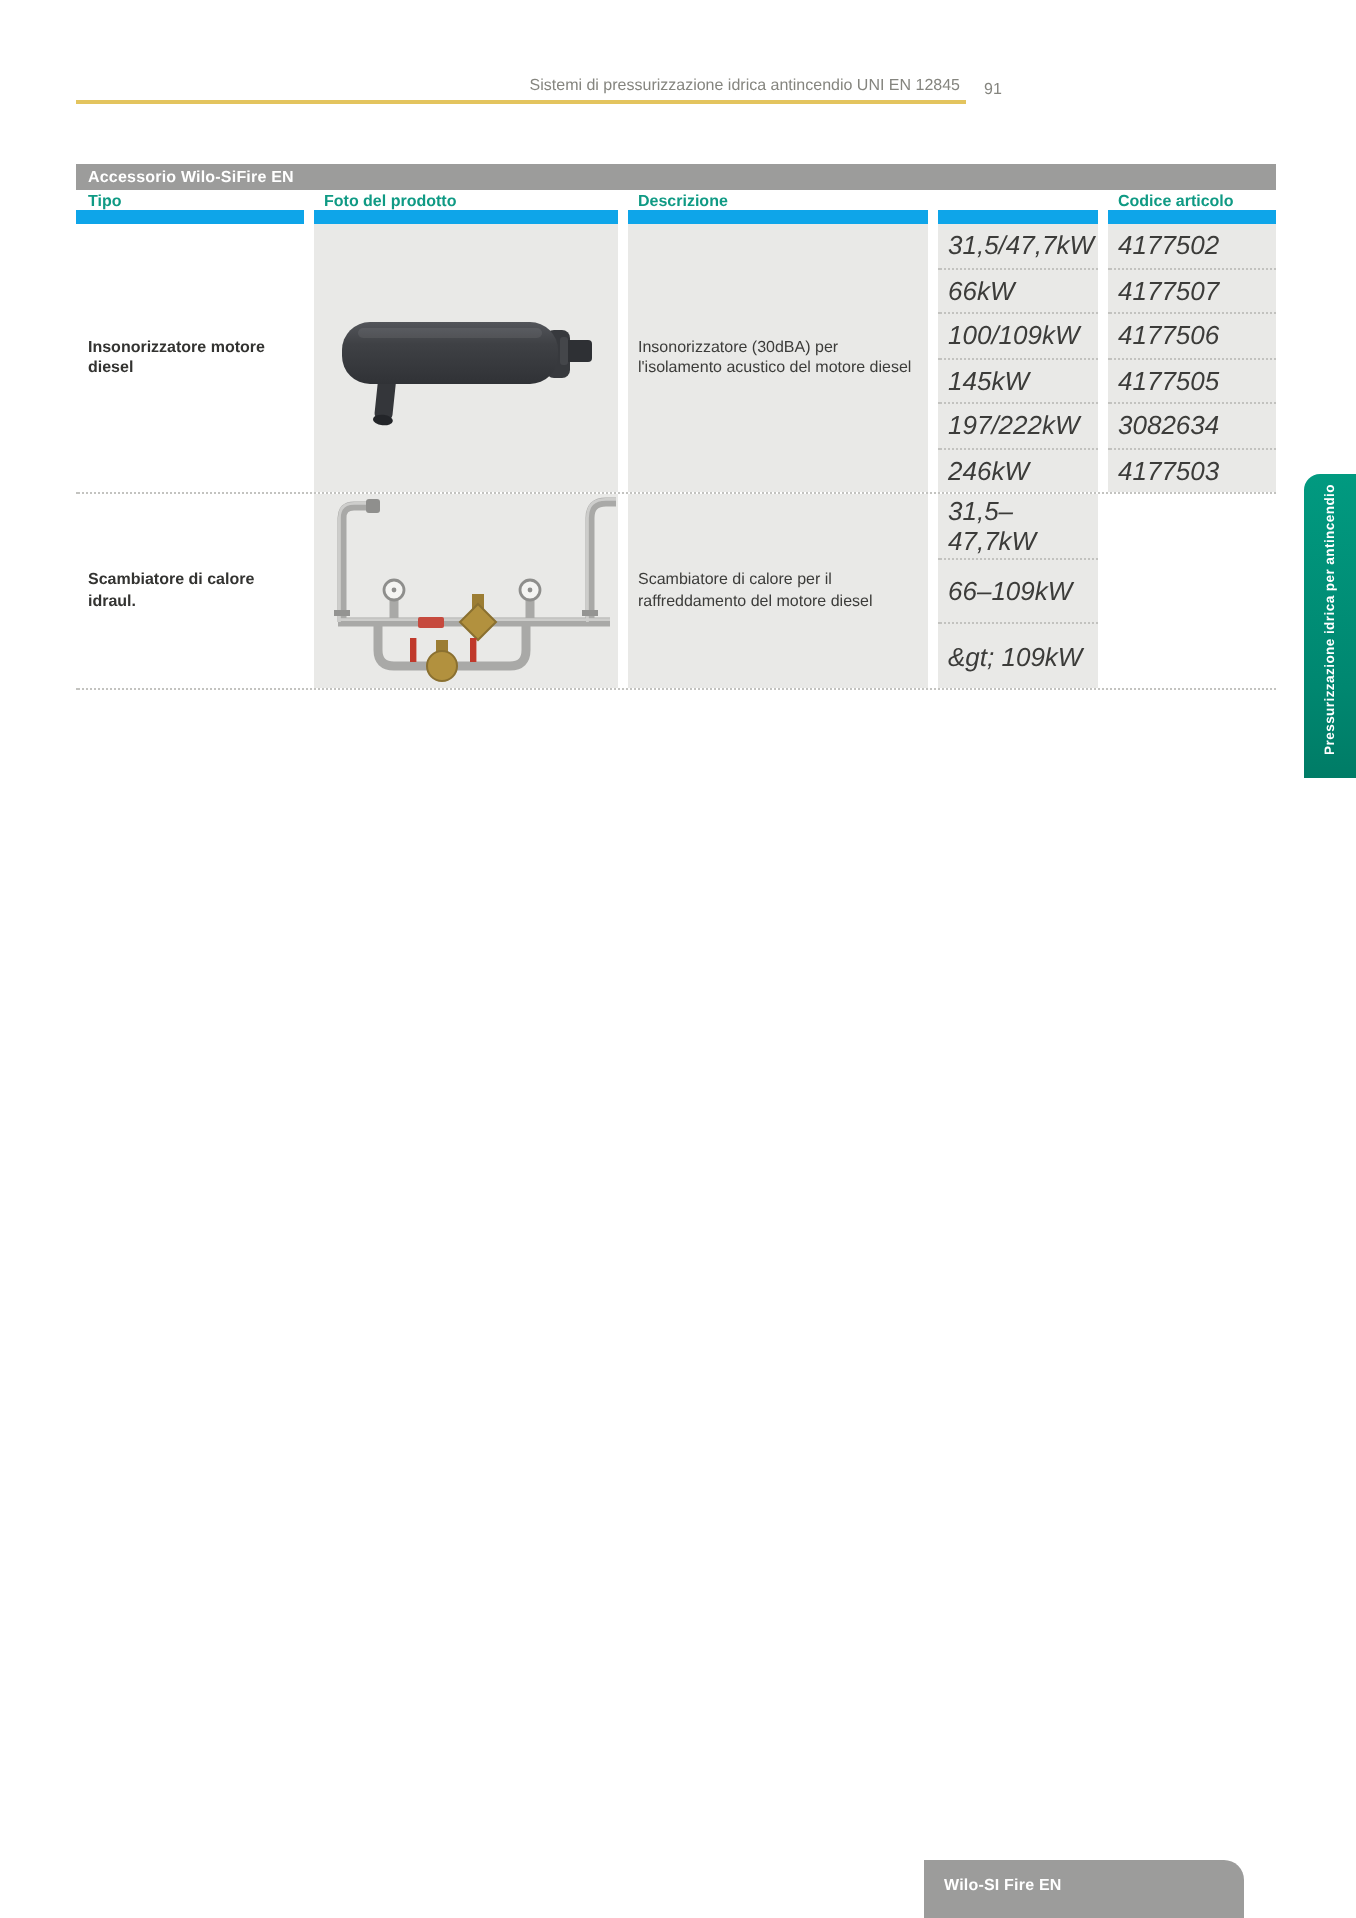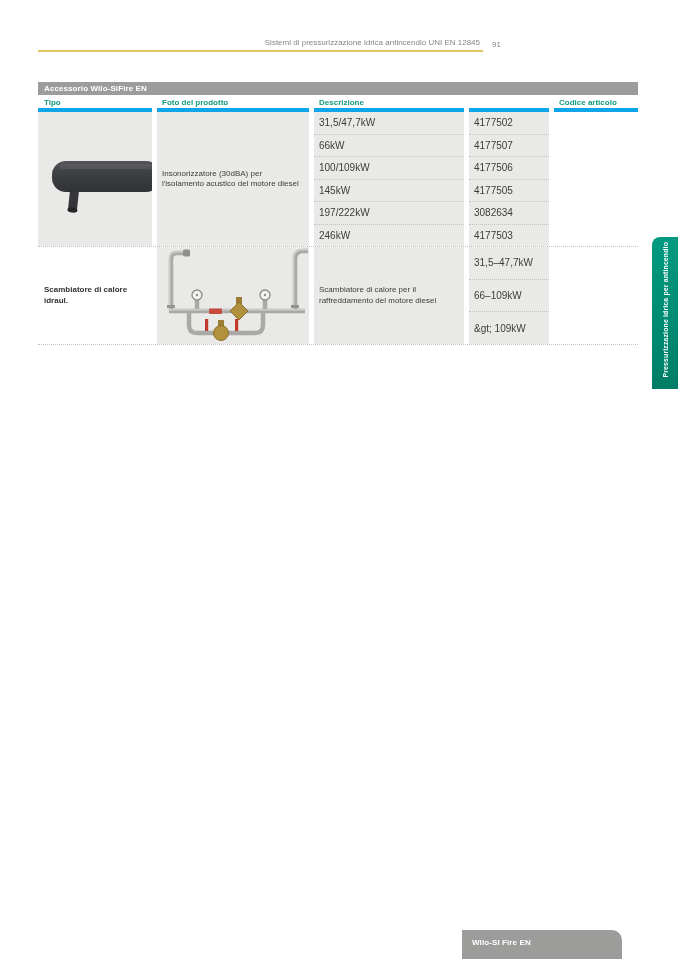--- a/index.html
+++ b/index.html
@@ -31,41 +31,41 @@
     font-size:8px; font-weight:bold; padding-left:6px; letter-spacing:.1px;
   }
   .grid {
     display:grid;
     grid-template-columns:114px 152px 150px 80px 84px;
     column-gap:5px;
   }
   .head-row { margin-top:1px; height:16px; }
   .head-cell {
     display:flex; align-items:center; font-size:8px; font-weight:bold;
-    color:#0f9a84; border-bottom:4px solid #0ea5e9; padding-left:6px;
+    color:#0f9a84; border-bottom:8px solid #0ea5e9; padding-left:6px;
   }
   .head-cell.no-pad { padding-left:5px; }
   .group { }
   .group-1 { height:134px; }
   .group-2 { height:97px; }
   .sep { border-top:1px dotted #c3c3c0; height:0; }
   .cell-gray { background:#e9e9e7; }
   .tipo-cell {
     background:#ffffff; display:flex; align-items:center; padding-left:6px;
     font-size:8px; font-weight:bold; color:#333331; line-height:1.3;
   }
   .photo-cell { position:relative; overflow:hidden; }
   .desc-cell {
     display:flex; align-items:center; padding:0 5px; font-size:8px;
     color:#3c3c3a; line-height:1.3;
   }
   .stack { display:flex; flex-direction:column; }
   .sub-row {
     flex:1; display:flex; align-items:center; padding-left:5px;
-    font-size:10px; color:#3c3c3a;
+    font-size:13px; color:#3c3c3a;font-style:italic;
   }
   .sub-row + .sub-row { border-top:1px dotted #c2c2bf; }
 
   
   .side-tab {
     position:absolute; right:0; top:237px; width:26px; height:152px;
     background:linear-gradient(180deg,#019a80 0%, #008770 70%, #007c66 100%);
     border-radius:8px 0 0 0;
     display:flex; align-items:center; justify-content:center;
   }
@@ -99,20 +99,21 @@
 
     <div class="grid head-row">
       <div class="head-cell">Tipo</div>
       <div class="head-cell no-pad">Foto del prodotto</div>
       <div class="head-cell no-pad">Descrizione</div>
       <div class="head-cell no-pad"></div>
       <div class="head-cell no-pad">Codice articolo</div>
     </div>
 
     <div class="grid group group-1">
+      <div class="tipo-cell">Insonorizzatore motore diesel</div>
 
       <div class="photo-cell cell-gray">
         <svg width="152" height="134" viewBox="0 0 152 134">
           <defs>
             <linearGradient id="muffBody" x1="0" y1="0" x2="0" y2="1">
               <stop offset="0" stop-color="#53555a"></stop>
               <stop offset="0.35" stop-color="#3f4145"></stop>
               <stop offset="1" stop-color="#303236"></stop>
             </linearGradient>
           </defs>

